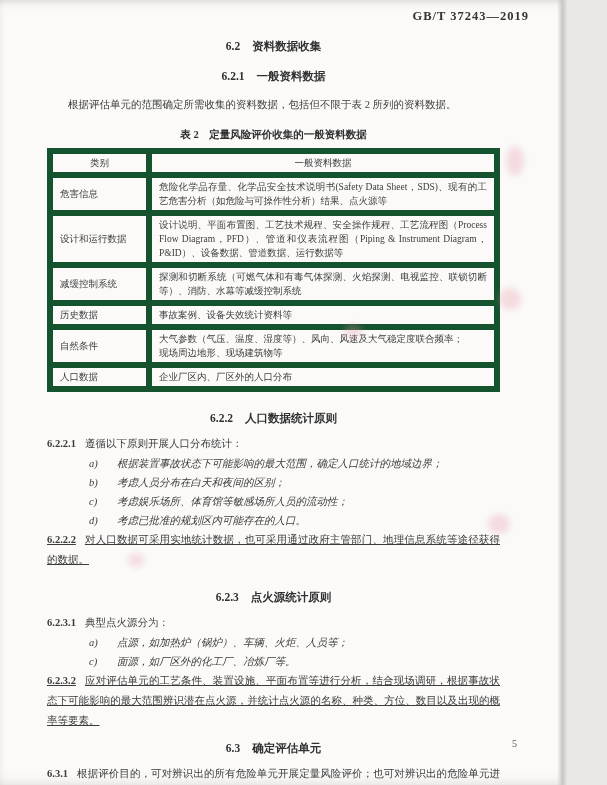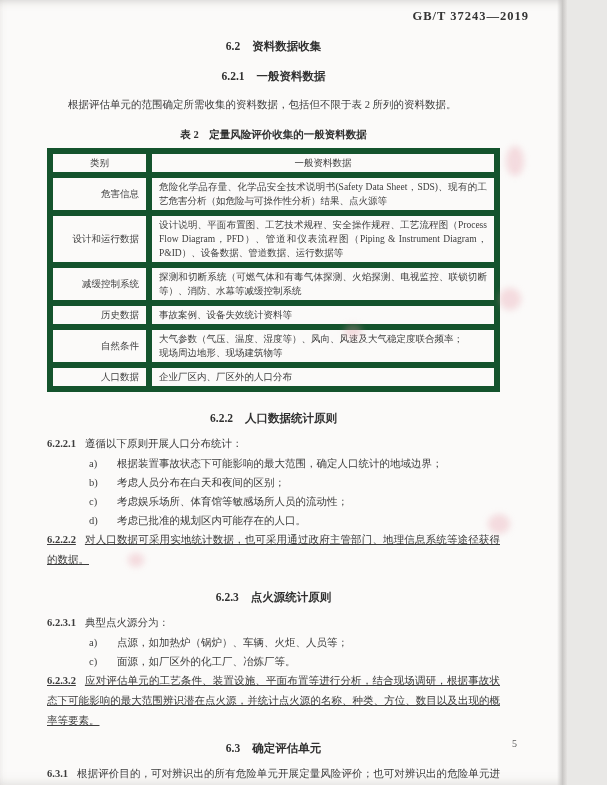--- a/index.html
+++ b/index.html
@@ -81,27 +81,28 @@
     border: 6px solid #14532d;
     line-height: 14px;
     padding: 2px 7px;
     vertical-align: middle;
   }
   table.data-table th {
     font-weight: normal;
     text-align: center;
     height: 19px;
   }
-  td.t-cat { text-align: right; width: 99px; }
+  td.t-cat { text-align: left; width: 99px; }
   td.t-content { text-align: justify; white-space: pre-line; }
   .list-item {
     font-size: 10.5px;
     line-height: 19px;
     padding-left: 42px;
     text-align: justify;
+    font-style: italic;
   }
   .item-label { display: inline-block; width: 28px; }
   .page-number {
     position: absolute;
     left: 512px; top: 738px;
     font-size: 10px; color: #5a5a5a;
   }
 </style>
 </head>
 <body>

